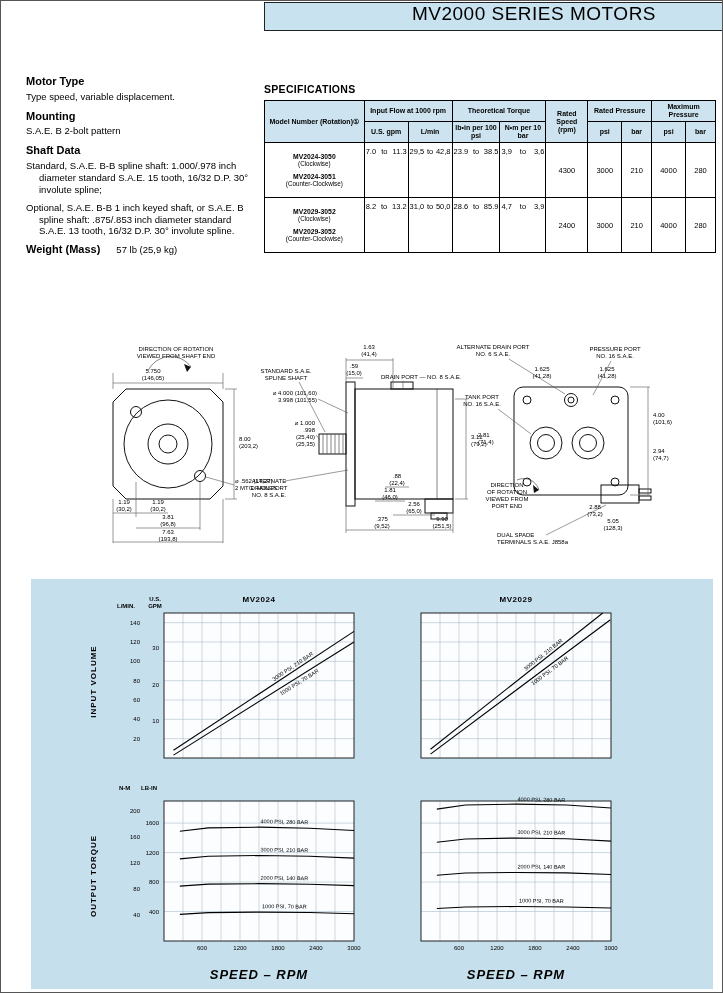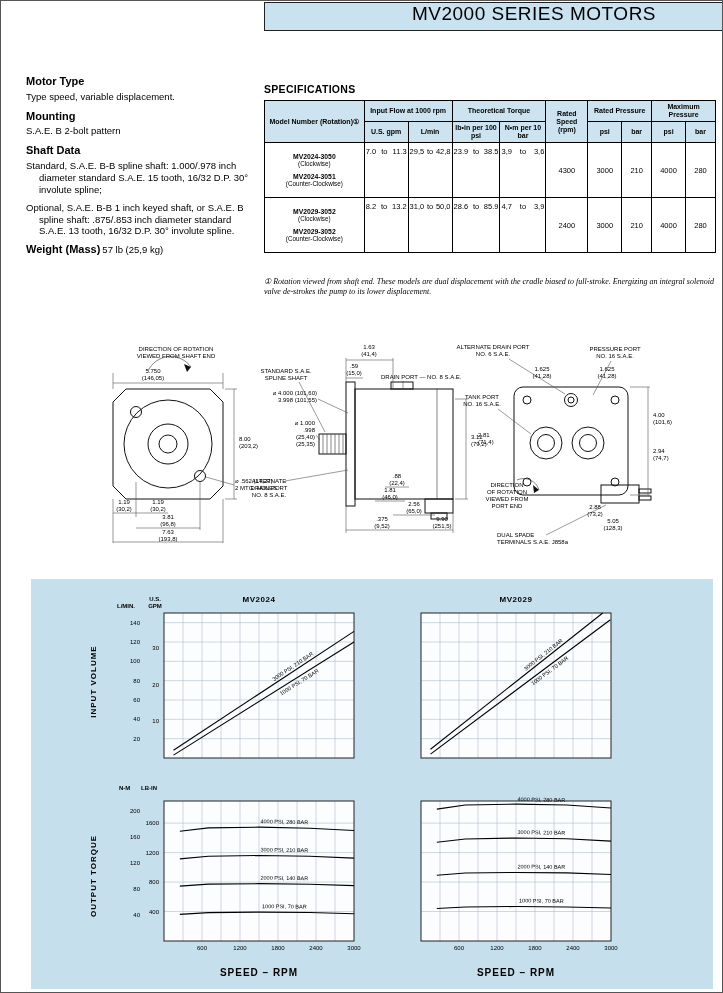--- a/index.html
+++ b/index.html
@@ -10,21 +10,21 @@
   .banner { position:absolute; left:263px; top:1px; width:540px; height:29px;
     background:#c9e2ef; border:1px solid #222; display:flex; align-items:flex-start; justify-content:center;
     font-size:19px; font-weight:400; letter-spacing:.5px; }
 
   
   .left-col { position:absolute; left:25px; top:74px; width:224px; font-size:9.5px; line-height:1.25; }
   .left-col h3 { font-size:11px; font-weight:bold; margin:7px 0 2px 0; }
   .left-col h3:first-child { margin-top:0; }
   .left-col p { margin:0 0 2px 0; }
   .left-col p.hang { padding-left:13px; text-indent:-13px; margin-bottom:6px; }
-  .wh { font-weight:bold; font-size:11px; margin-right:2px; }
+  .wh { font-weight:bold; font-size:11px; margin-right:16px; }
 
   
   .spec-heading { position:absolute; left:263px; top:82px; font-size:10.5px; font-weight:bold; letter-spacing:.3px; }
   .spec-table { position:absolute; left:263px; top:99px; width:452px; border-collapse:collapse;
     font-size:7.5px; text-align:center; border:1.5px solid #000; }
   .spec-table th, .spec-table td { border:1px solid #000; padding:2px 1px; vertical-align:middle; }
   .spec-table thead th { background:#cde4f0; font-weight:bold; font-size:7px; line-height:1.15; }
   .model-cell { padding:3px 1px; }
   .model-cell .m { font-weight:bold; font-size:6.8px; }
   .model-cell .r { font-size:6.3px; }
@@ -43,21 +43,21 @@
   .arr { fill:#111; stroke:none; }
 
   
   .charts-panel { position:absolute; left:30px; top:578px; width:682px; height:410px; background:#c6dfec;padding-left:8px; }
   .charts-panel > div { position:absolute; }
   .ctitle { font-size:8px; font-weight:bold; text-align:center; letter-spacing:.5px; }
   .unit { font-size:6px; font-weight:bold; }
   .u-gpm { width:24px; text-align:center; line-height:1.1; }
   .axis-y { font-size:8px; font-weight:bold; letter-spacing:1px; text-align:center;
     transform:rotate(-90deg); transform-origin:0 0; }
-  .axis-x { font-size:10px; font-weight:bold; letter-spacing:1px; text-align:center; width:190px; }
+  .axis-x { font-size:13px; font-weight:bold; letter-spacing:1px; text-align:center; width:190px;font-style:italic; }
   svg.chart { position:absolute; }
   .plot-bg { fill:#fbfdfe; }
   .grid { stroke:#9db3c0; stroke-width:.5; }
   .plot-frame { fill:none; stroke:#222; stroke-width:1; }
   .tick { font-size:6px; fill:#000; font-family:"Liberation Sans",sans-serif; }
   .series { fill:none; stroke:#000; stroke-width:1.1; }
   .series-label { font-size:5.5px; fill:#000; font-family:"Liberation Sans",sans-serif; }
 </style>
 </head>
 <body>
@@ -195,21 +195,20 @@
           </td>
         <td>2400</td>
         <td>3000</td>
         <td>210</td>
         <td>4000</td>
         <td>280</td>
       </tr>
     </tbody>
   </table>
 
-  <p class="footnote">①  Rotation viewed from shaft end. These models are dual displacement with the cradle biased to full-stroke. Energizing an integral solenoid valve de-strokes the pump to its lower displacement.</p>
 
   <svg class="drawing" width="723" height="235" viewBox="0 0 723 235">
 
     <g>
       <path class="geo" d="M125,52 H209 L222,65 V149 L209,162 H125 L112,149 V65 Z"></path>
       <circle class="geo" cx="167" cy="107" r="44"></circle>
       <circle class="geo" cx="167" cy="107" r="20"></circle>
       <circle class="geo" cx="167" cy="107" r="9"></circle>
       <circle class="geo" cx="135" cy="75" r="5.5"></circle>
       <circle class="geo" cx="199" cy="139" r="5.5"></circle>

